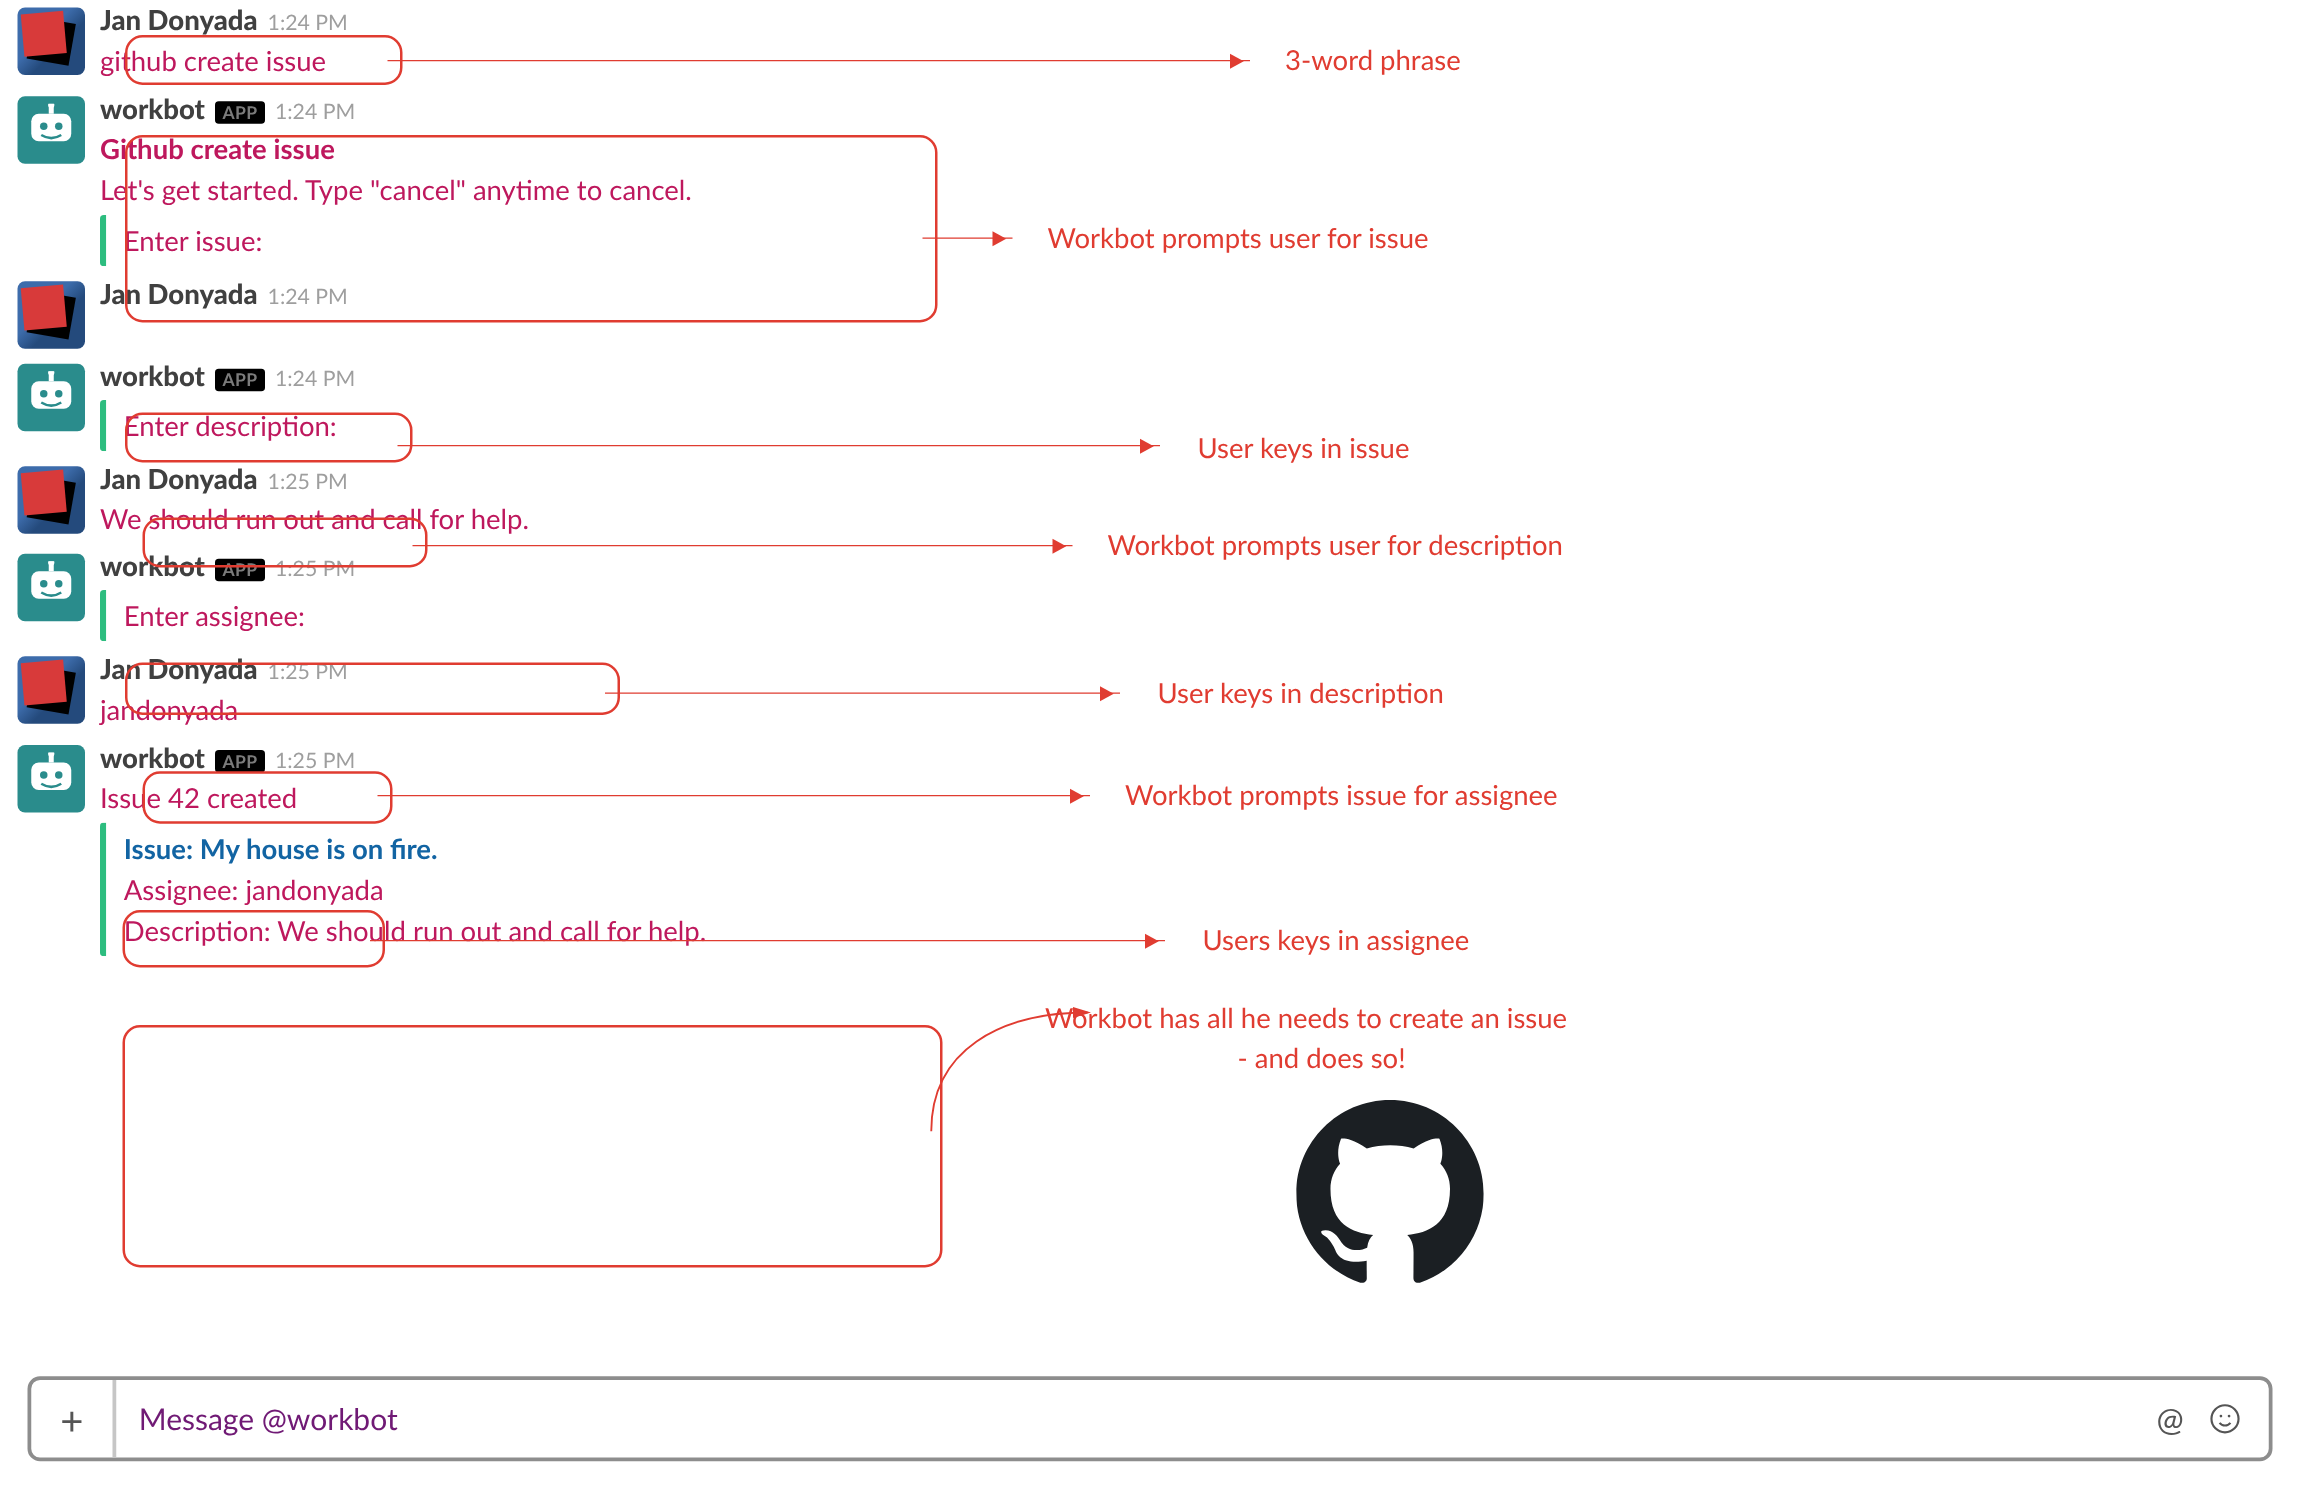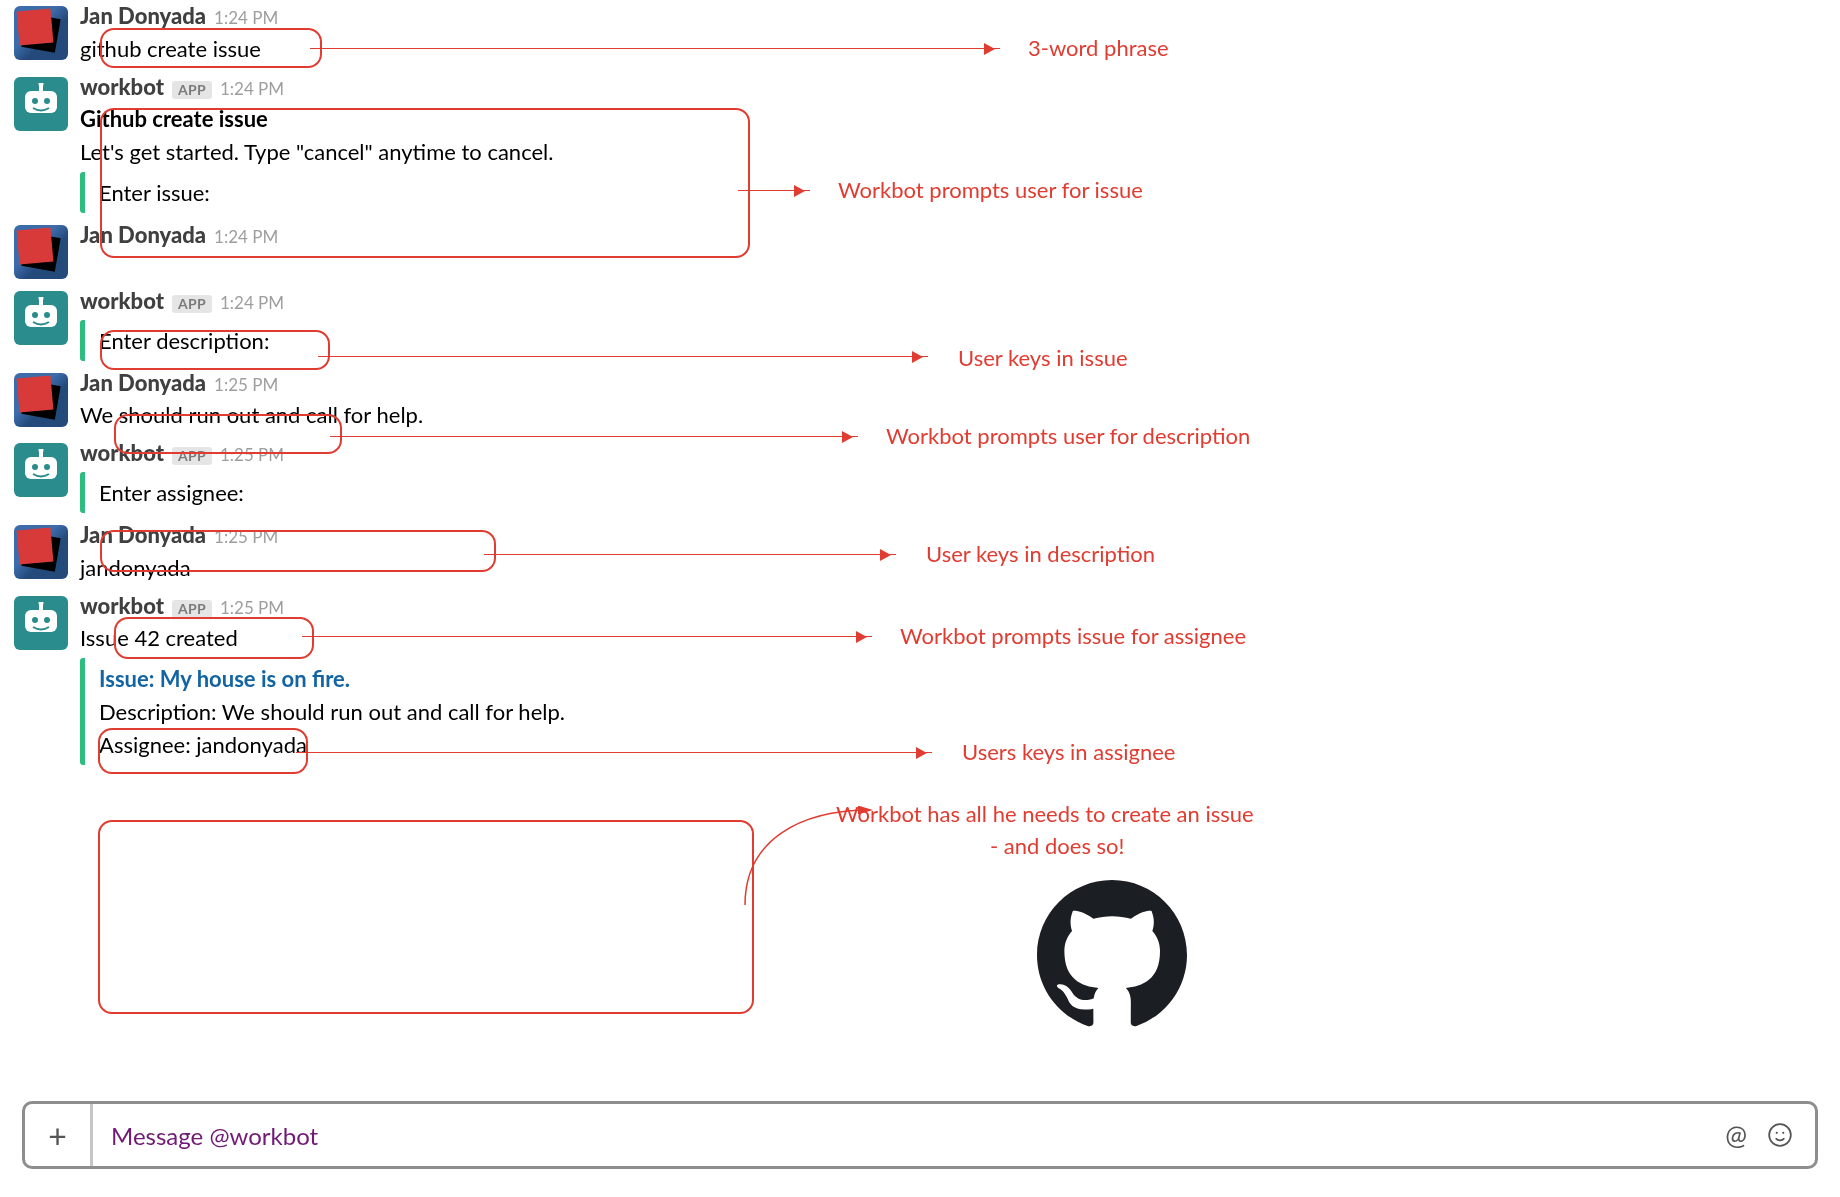--- a/index.html
+++ b/index.html
@@ -9,23 +9,23 @@
   .msg-row{display:flex;align-items:flex-start;padding:4px 0;position:relative}
   .avatar{width:54px;height:54px;border-radius:6px;flex-shrink:0;margin-right:12px;margin-top:4px;position:relative;overflow:hidden}
   .avatar-user{background:linear-gradient(135deg,#3d6cab 40%,#244a7c 60%)}
   .avatar-user::before{content:"";position:absolute;left:10px;top:10px;width:34px;height:34px;background:#000;transform:rotate(10deg)}
   .avatar-user::after{content:"";position:absolute;left:4px;top:4px;width:34px;height:34px;background:#d83a3a;transform:rotate(-5deg)}
   .avatar-bot{background:#2a8c8c;display:flex;align-items:flex-start;justify-content:center;padding-top:6px}
   .avatar-bot svg{display:block}
   .content{flex:1;min-width:0}
   .hdr{display:flex;align-items:baseline;gap:8px;margin-bottom:1px}
   .name{font-weight:900;font-size:22px;color:#404040;line-height:1.3}
-  .app-badge{background:#e5e5e5;color:#7b7b7b;font-size:14px;font-weight:700;padding:2px 6px;border-radius:3px;letter-spacing:.3px;line-height:1}
+  .app-badge{background:#000000;color:#7b7b7b;font-size:14px;font-weight:700;padding:2px 6px;border-radius:3px;letter-spacing:.3px;line-height:1}
   .time{color:#9e9e9e;font-size:17px}
-  .body-line{font-size:22px;line-height:1.5;color:#000000}
+  .body-line{font-size:22px;line-height:1.5;color:#be185d}
   .bold{font-weight:700}
   .attach{border-left:5px solid #2dbd7f;padding:4px 0 4px 14px;margin-top:4px;border-radius:3px 0 0 3px}
   .attach .body-line{font-size:22px}
   .link-blue{color:#1264a3;font-weight:700}
   .box{position:absolute;border:2px solid #e03c31;border-radius:14px;pointer-events:none}
   .ann{position:absolute;color:#e03c31;font-size:22px;white-space:nowrap}
   .arrow-line{position:absolute;height:0;border-top:1.5px solid #e03c31}
   .arrow-line::after{content:"";position:absolute;right:-1px;top:-6px;border:6px solid transparent;border-left:11px solid #e03c31}
   .arrow-curve{position:absolute;pointer-events:none}
   .gh-logo{position:absolute}
@@ -169,22 +169,22 @@
       </div>
       <div class="content">
         <div class="hdr">
           <span class="name">workbot</span>
           <span class="app-badge">APP</span>
           <span class="time">1:25 PM</span>
         </div>
         <div class="body-line">Issue 42 created</div>
         <div class="attach">
           <div class="body-line link-blue">Issue: My house is on fire.</div>
+          <div class="body-line">Assignee: jandonyada</div>
           <div class="body-line">Description: We should run out and call for help.</div>
-          <div class="body-line">Assignee: jandonyada</div>
         </div>
       </div>
     </div>
 
   </div>
 
   <div id="boxes">
       <div class="box" style="left: 100px; top: 28px; width: 222px; height: 40px;"></div>
       <div class="box" style="left: 100px; top: 108px; width: 650px; height: 150px;"></div>
       <div class="box" style="left: 100px; top: 330px; width: 230px; height: 40px;"></div>

